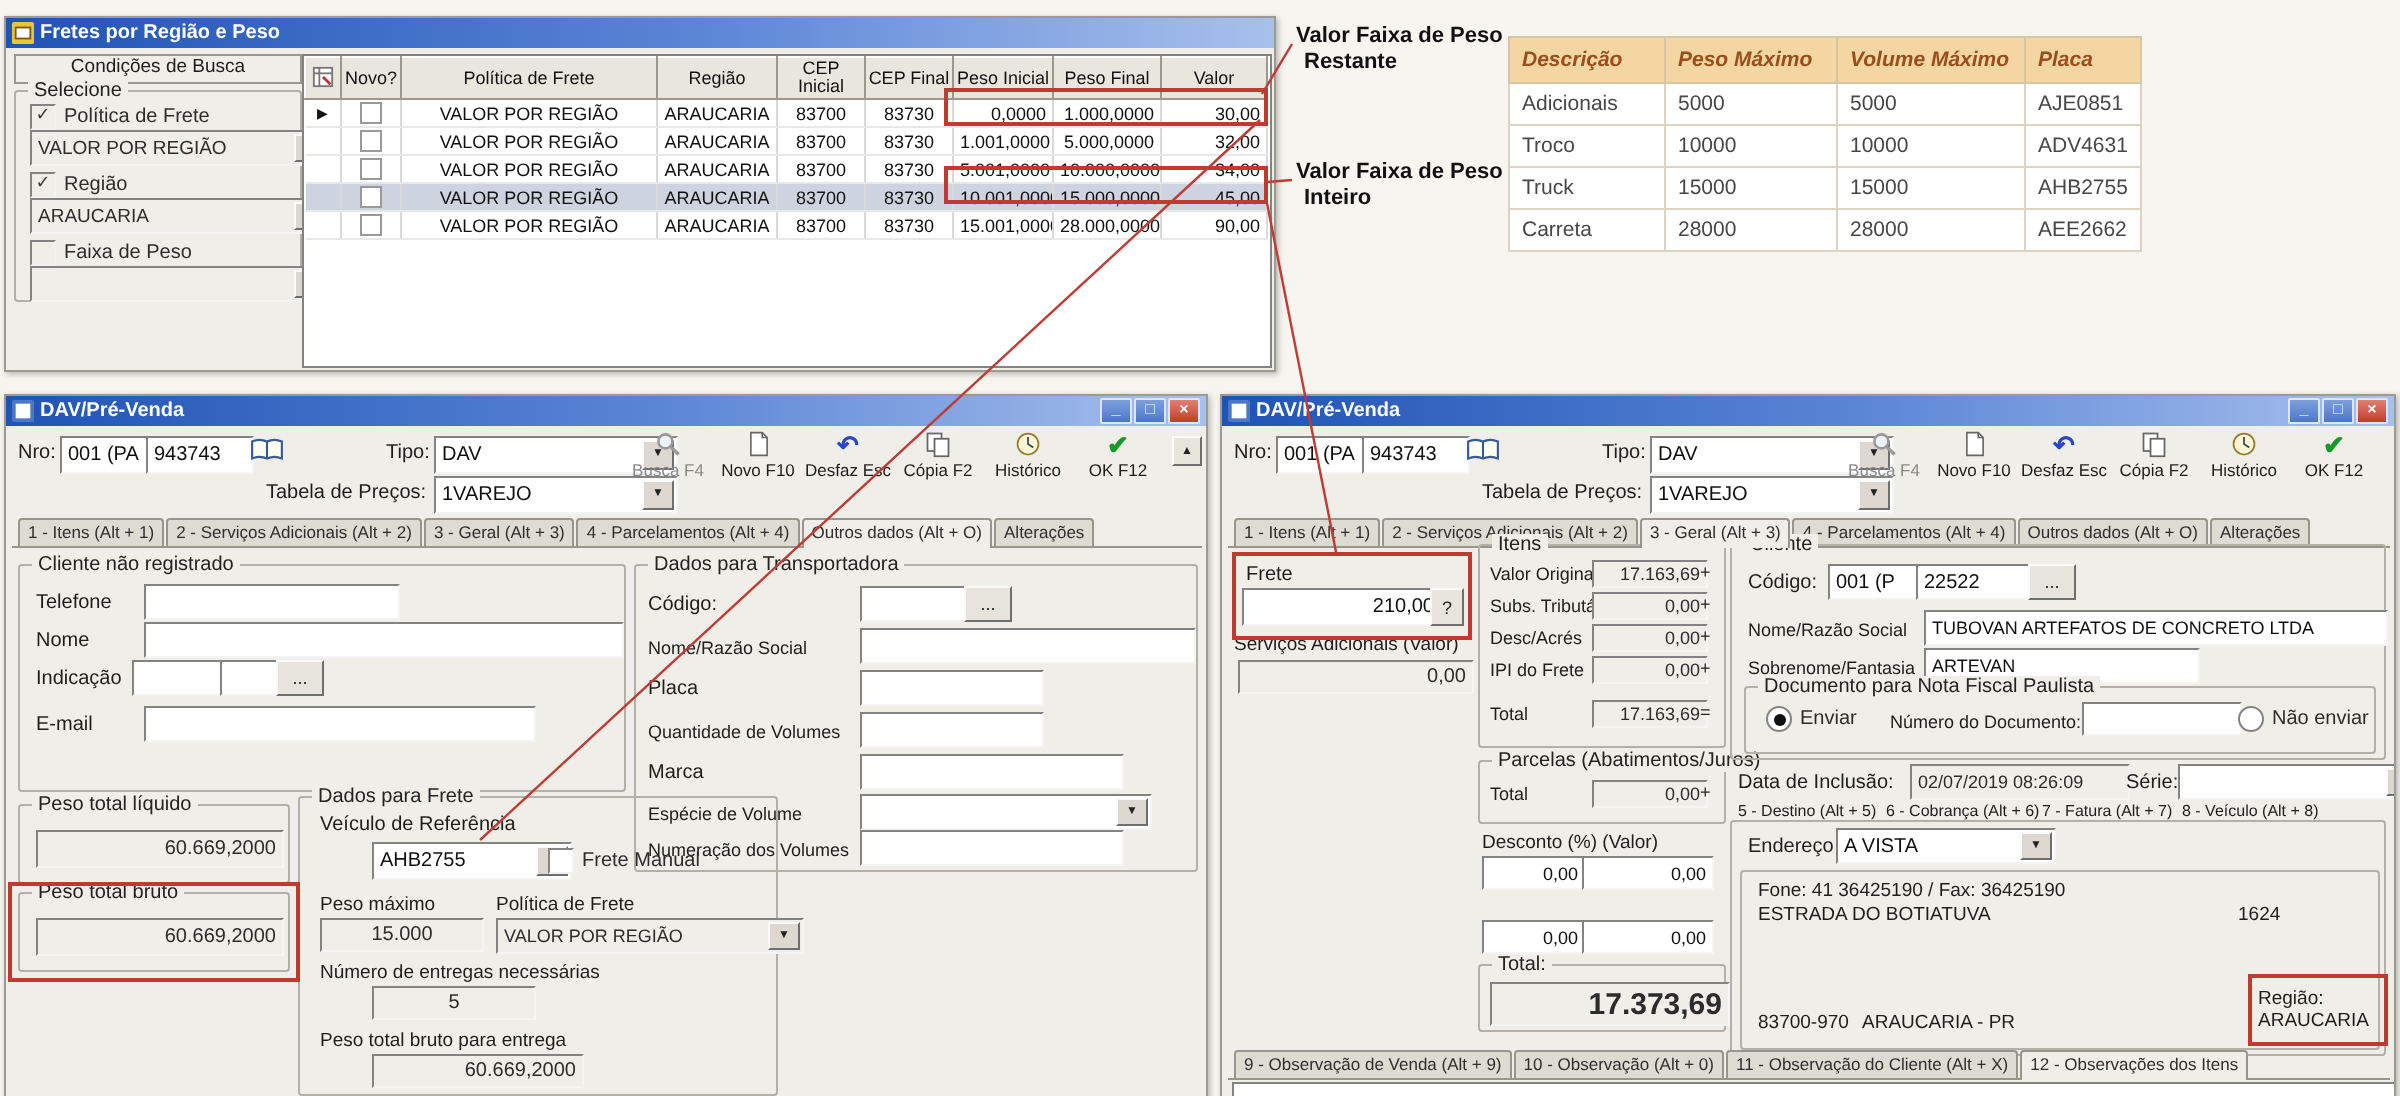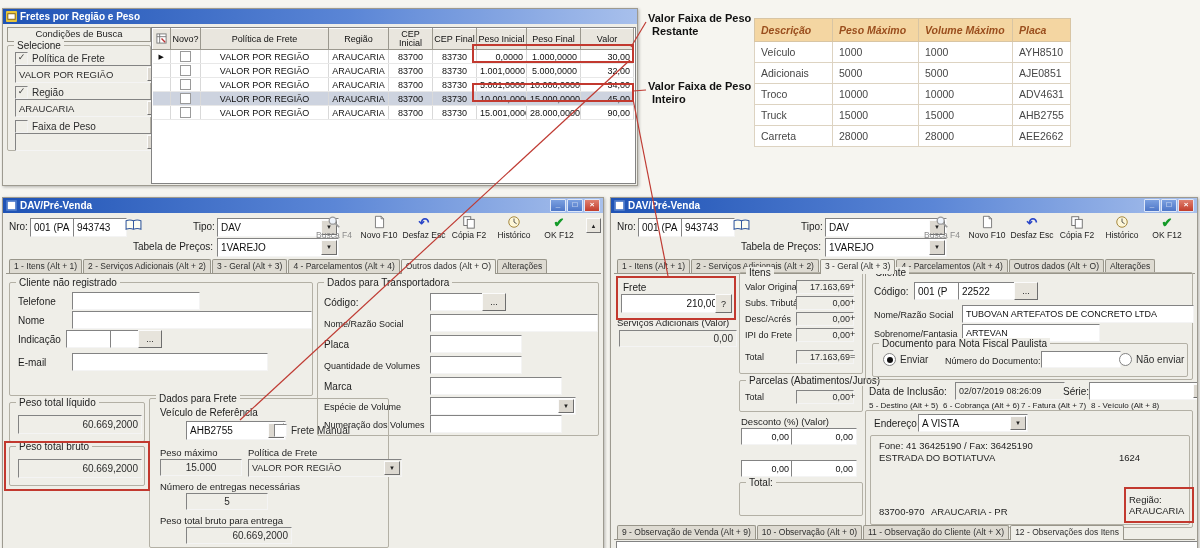--- a/index.html
+++ b/index.html
@@ -214,26 +214,20 @@
     <thead>
       <tr>
         <th>Descrição</th>
         <th>Peso Máximo</th>
         <th>Volume Máximo</th>
         <th>Placa</th>
       </tr>
     </thead>
     <tbody>
       <tr>
-        <td>Veículo</td>
-        <td>1000</td>
-        <td>1000</td>
-        <td>AYH8510</td>
-      </tr>
-      <tr>
         <td>Adicionais</td>
         <td>5000</td>
         <td>5000</td>
         <td>AJE0851</td>
       </tr>
       <tr>
         <td>Troco</td>
         <td>10000</td>
         <td>10000</td>
         <td>ADV4631</td>
@@ -511,20 +505,21 @@
       <span class="sign" style="left:110px;top:10px">+</span>
     </div>
     <div class="lbl s95" style="left:130px;top:218px">Desconto  (%) (Valor)</div>
     <div class="fld ra s9" style="left:130px;top:230px;width:44px;height:15px">0,00</div>
     <div class="fld ra s9" style="left:180px;top:230px;width:58px;height:15px">0,00</div>
     <div class="lbl s95" style="left:130px;top:266px">Acréscimo  (%) (Valor)</div>
     <div class="fld ra s9" style="left:130px;top:262px;width:44px;height:15px">0,00</div>
     <div class="fld ra s9" style="left:180px;top:262px;width:58px;height:15px">0,00</div>
     <div class="gb" style="left:128px;top:284px;width:122px;height:32px">
       <span class="lg">Total:</span>
+      <div class="fld dis ra bigtotal" style="left:5px;top:8px;width:112px;height:20px">17.373,69</div>
     </div>
 
     <div class="gb" style="left:254px;top:74px;width:326px;height:106px">
       <span class="lg">Cliente</span>
       <div class="lbl" style="left:8px;top:13px">Código:</div>
       <div class="fld" style="left:48px;top:9px;width:40px;height:16px">001 (P</div>
       <div class="fld" style="left:92px;top:9px;width:52px;height:16px">22522</div>
       <div class="btn" style="left:148px;top:9px;width:22px;height:16px">...</div>
       <div class="lbl s9" style="left:8px;top:36px">Nome/Razão Social</div>
       <div class="fld s9" style="left:96px;top:32px;width:224px;height:16px">TUBOVAN ARTEFATOS DE CONCRETO LTDA</div>

